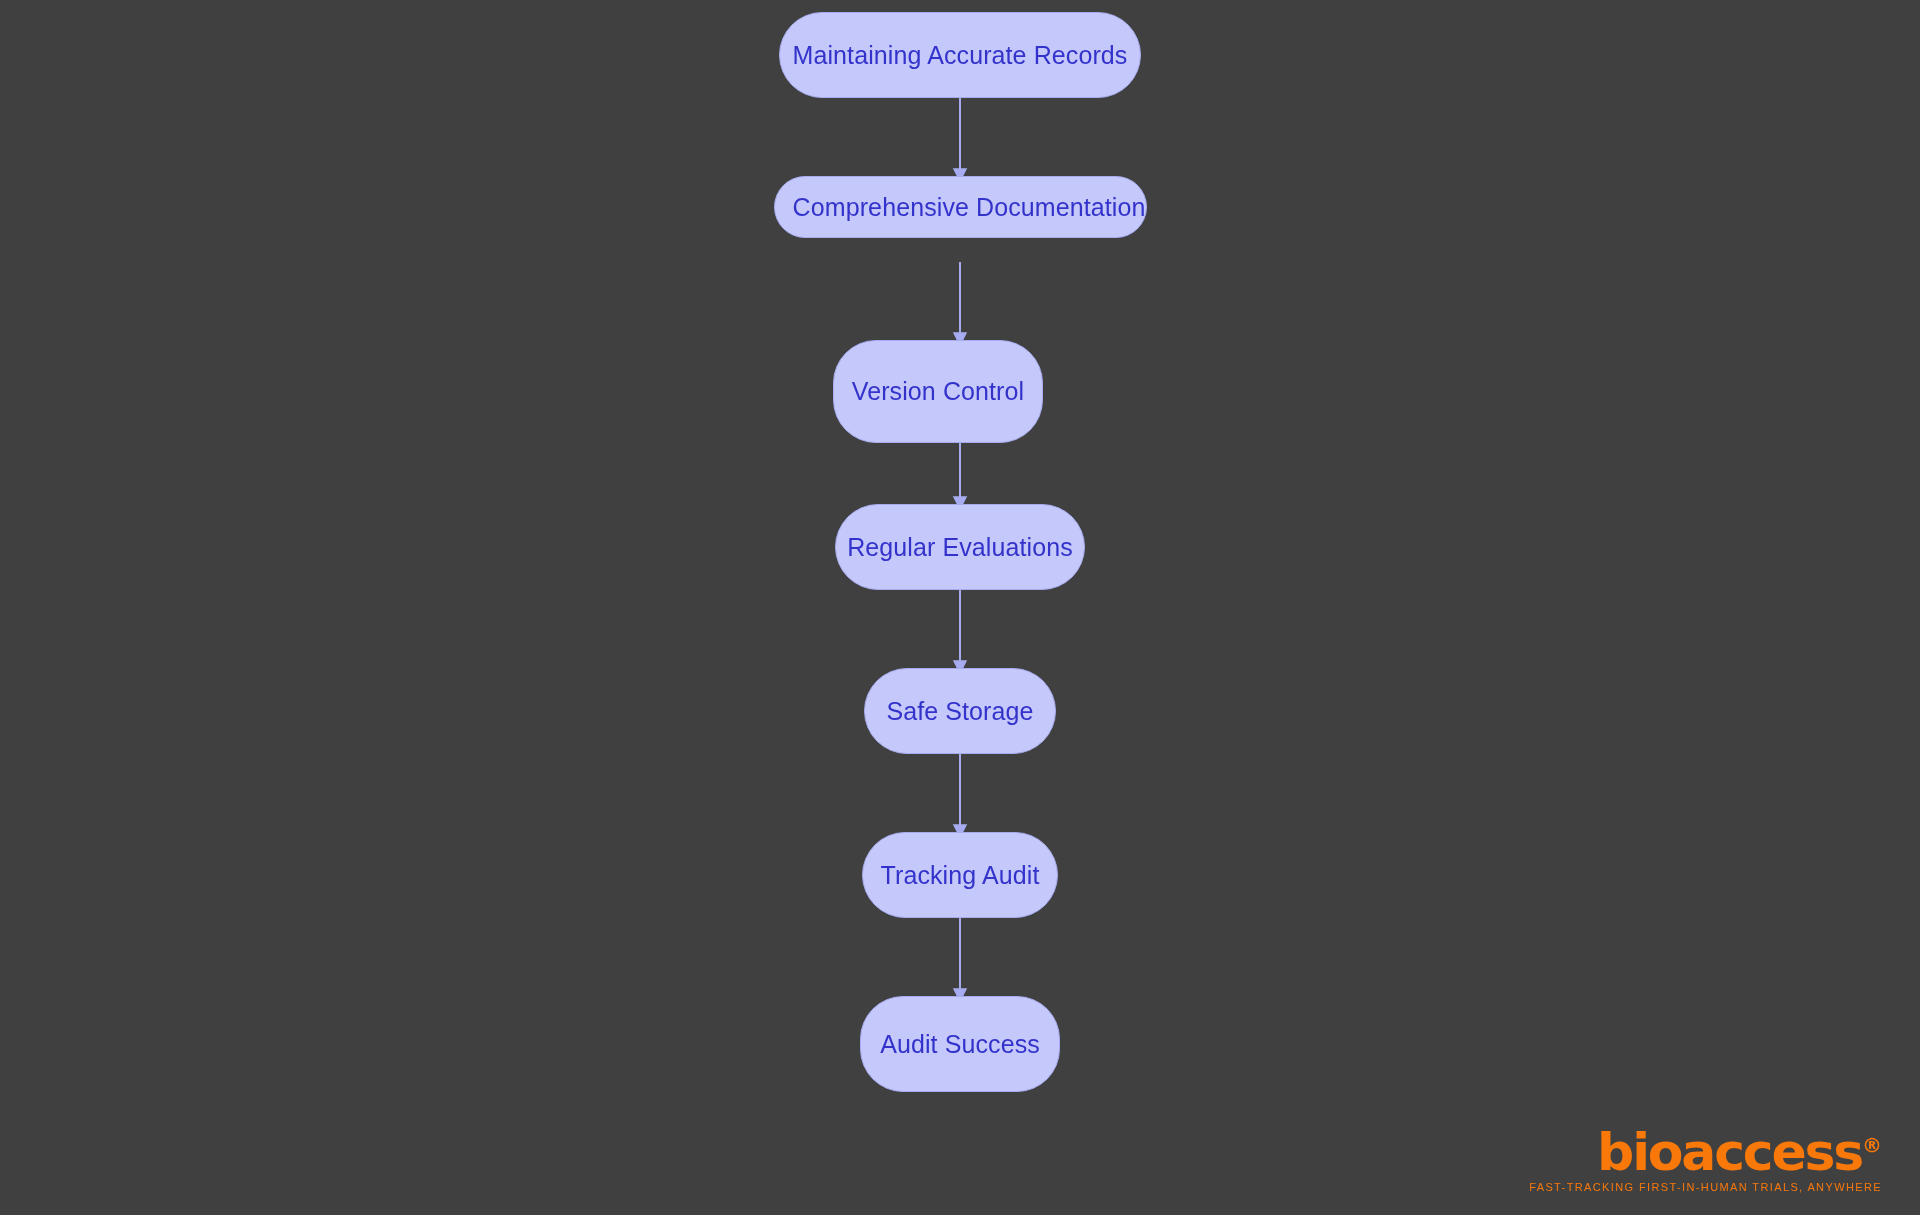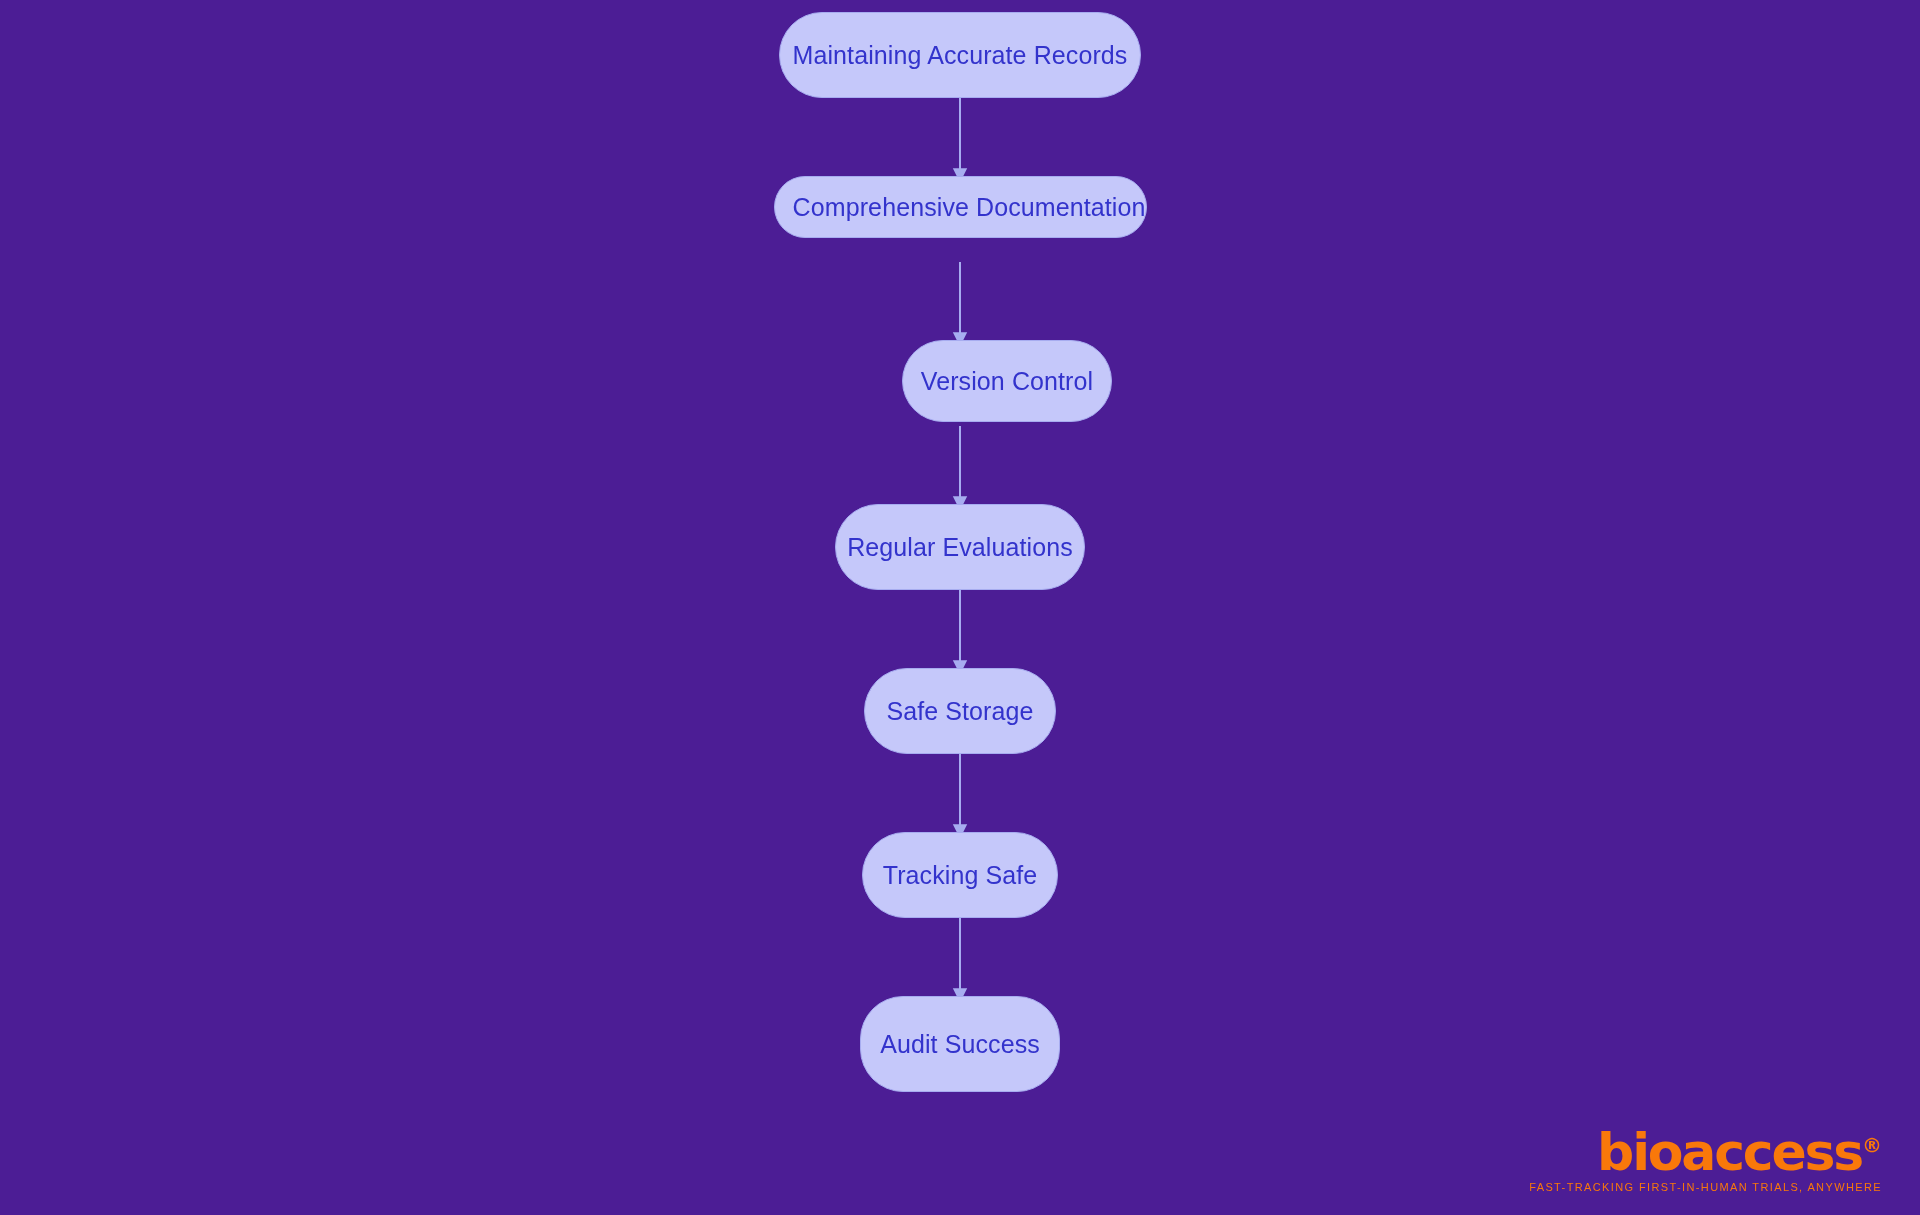--- a/index.html
+++ b/index.html
@@ -8,21 +8,21 @@
     padding: 0;
     background: #ffffff;
   }
   body {
     font-family: "Liberation Sans", sans-serif;
   }
   #canvas {
     position: relative;
     width: 1920px;
     height: 1215px;
-    background: #4c1d95;
+    background: #404040;
     overflow: hidden;
   }
   .flow-node {
     position: absolute;
     box-sizing: border-box;
     display: flex;
     align-items: center;
     justify-content: center;
     background: #c5c8fa;
     border: 1.6px solid #a7acf0;
@@ -101,31 +101,31 @@
       </g>
   </svg>
 
   <div id="node-layer">
       <div class="flow-node" style="left: 779px; top: 12px; width: 362px; height: 86px; border-radius: 43px;">
         <span class="node-label">Maintaining Accurate Records</span>
       </div>
       <div class="flow-node" style="left: 773.5px; top: 176px; width: 373px; height: 62px; border-radius: 43px; justify-content: flex-end;">
         <span class="node-label">Comprehensive Documentation</span>
       </div>
-      <div class="flow-node" style="left: 902px; top: 340px; width: 210px; height: 82px; border-radius: 43px;">
+      <div class="flow-node" style="left: 833px; top: 340px; width: 210px; height: 103px; border-radius: 43px;">
         <span class="node-label">Version Control</span>
       </div>
       <div class="flow-node" style="left: 835px; top: 504px; width: 250px; height: 86px; border-radius: 43px; text-align: right;">
         <span class="node-label">Regular Evaluations</span>
       </div>
       <div class="flow-node" style="left: 864px; top: 668px; width: 192px; height: 86px; border-radius: 43px;">
         <span class="node-label">Safe Storage</span>
       </div>
       <div class="flow-node" style="left: 862px; top: 832px; width: 196px; height: 86px; border-radius: 43px;">
-        <span class="node-label">Tracking Safe</span>
+        <span class="node-label">Tracking Audit</span>
       </div>
       <div class="flow-node" style="left: 860px; top: 996px; width: 200px; height: 96px; border-radius: 43px;">
         <span class="node-label">Audit Success</span>
       </div>
     </div>
 
   <div class="logo">
     <div class="logo-word"><span>bioaccess</span><span class="logo-reg">®</span></div>
     <div class="logo-tagline">FAST-TRACKING FIRST-IN-HUMAN TRIALS, ANYWHERE</div>
   </div>

